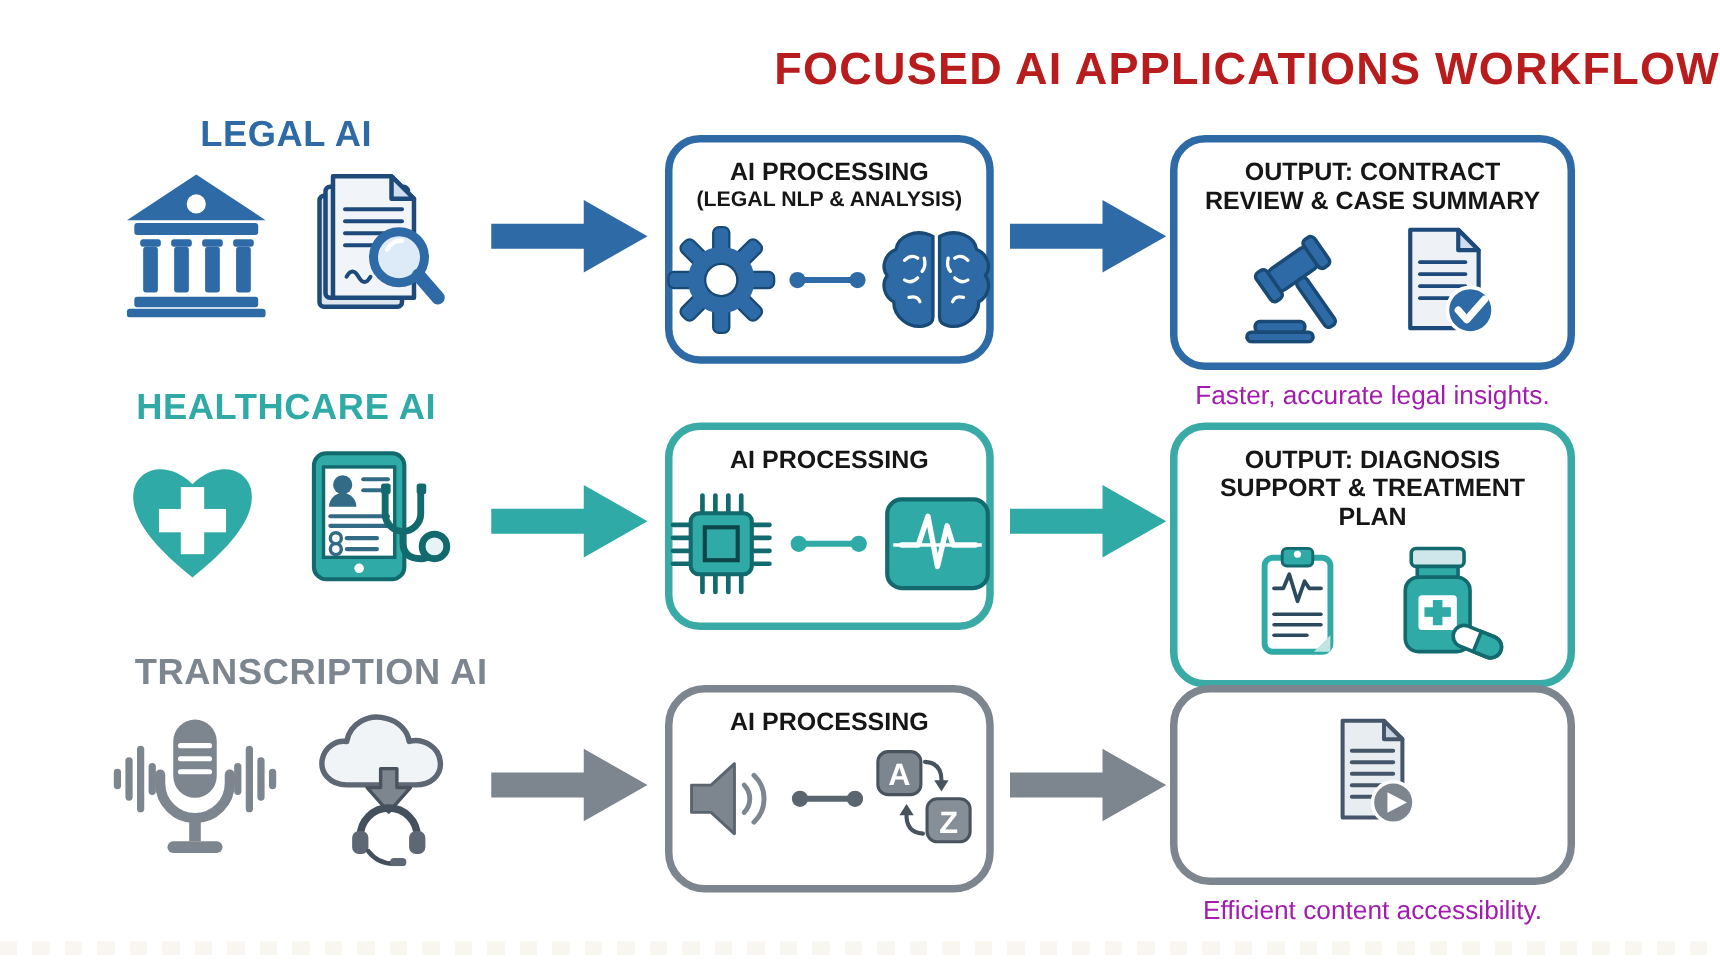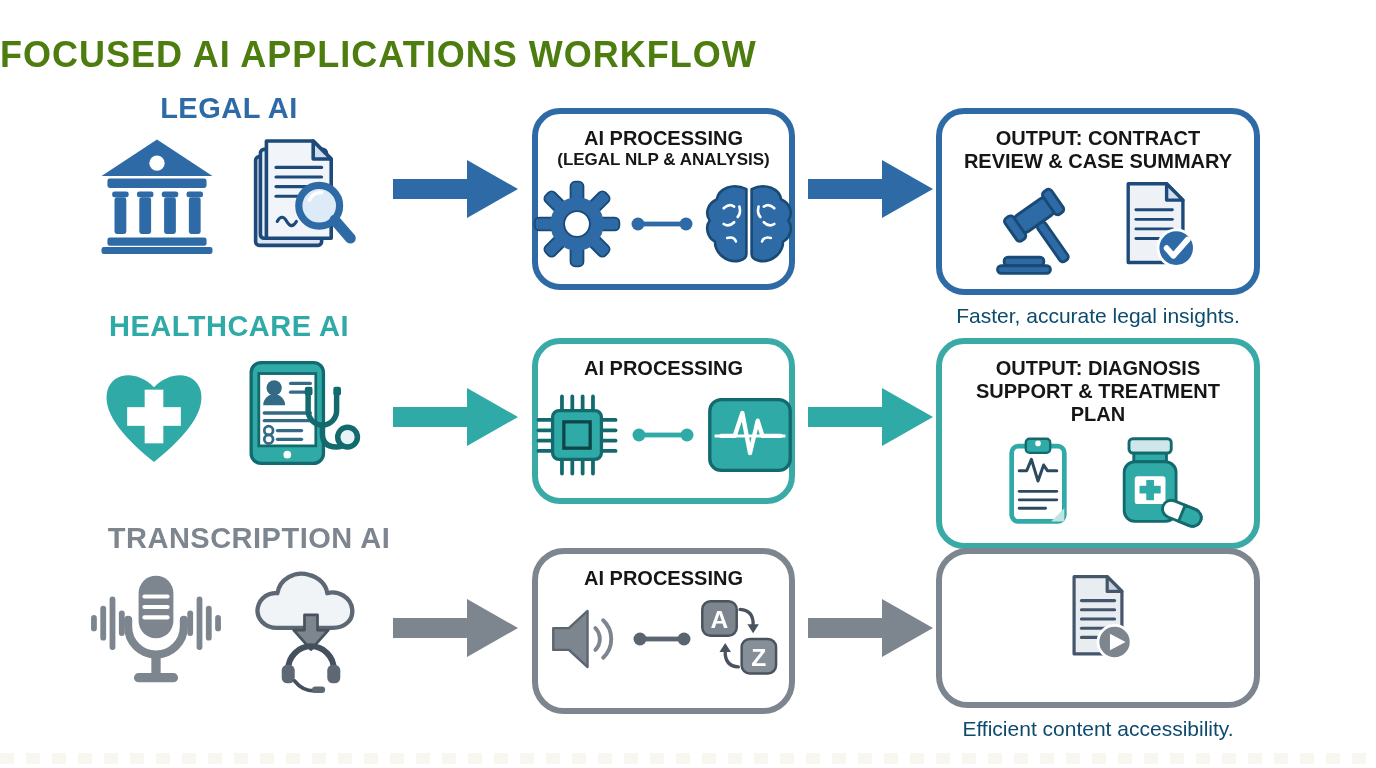--- a/index.html
+++ b/index.html
@@ -1,20 +1,20 @@
 <!DOCTYPE html>
 <html><head>
 <meta charset="utf-8">
 <style>
   html,body{margin:0;padding:0;background:#ffffff;}
   body{width:1376px;height:768px;overflow:hidden;font-family:"Liberation Sans",sans-serif;}
   .canvas{position:relative;width:1376px;height:768px;background:#ffffff;}
 
-  .page-title{margin:0;padding-top:34px;text-align:left;font-size:36px;font-weight:800;
-    letter-spacing:1px;color:#4d7c0f;}
+  .page-title{margin:0;padding-top:34px;text-align:right;font-size:36px;font-weight:800;
+    letter-spacing:1px;color:#b91c1c;}
 
   .rows{position:absolute;left:78px;top:92px;width:1232px;display:flex;flex-direction:column;}
   .row{display:flex;align-items:flex-start;}
   .row-legal{height:218px;}
   .row-health{height:212px;}
   .row-trans{height:212px;}
 
   .col-input{width:302px;display:flex;flex-direction:column;align-items:center;text-align:center;}
   .row-label{font-size:29px;font-weight:800;letter-spacing:0.5px;white-space:nowrap;}
   .input-icons{display:flex;align-items:center;gap:24px;margin-top:10px;}
@@ -32,21 +32,21 @@
   .row-health .box{margin-top:28px;}
   .row-trans  .box{margin-top:26px;}
 
   .box-title{font-size:20px;font-weight:800;color:#161616;text-align:center;line-height:1.16;max-width:272px;}
   .box-sub{font-size:17px;font-weight:800;color:#161616;line-height:1.15;max-width:250px;}
   .row-health .box-sub{font-size:16px;max-width:298px;letter-spacing:-0.2px;}
   .proc-icons{display:flex;align-items:center;gap:8px;margin-top:8px;}
   .out-icons{display:flex;align-items:center;gap:14px;margin-top:6px;}
 
   .col-output{width:302px;display:flex;flex-direction:column;align-items:center;}
-  .caption{font-size:21px;color:#0c4a6e;margin-top:9px;white-space:nowrap;}
+  .caption{font-size:21px;color:#a21caf;margin-top:9px;white-space:nowrap;}
 
   
   .row-legal  .row-label{color:#2e6ba6;}
   .row-legal  .box{border-color:#2e6ba6;}
   .row-health .row-label{color:#2faaa6;}
   .row-health .box{border-color:#3aaaa7;}
   .row-trans  .row-label{color:#7d858f;margin-left:40px;}
   .row-trans  .box{border-color:#7d858f;border-radius:32px;}
 
   .bottom-texture{position:absolute;left:0;bottom:4px;width:100%;height:11px;opacity:.5;

